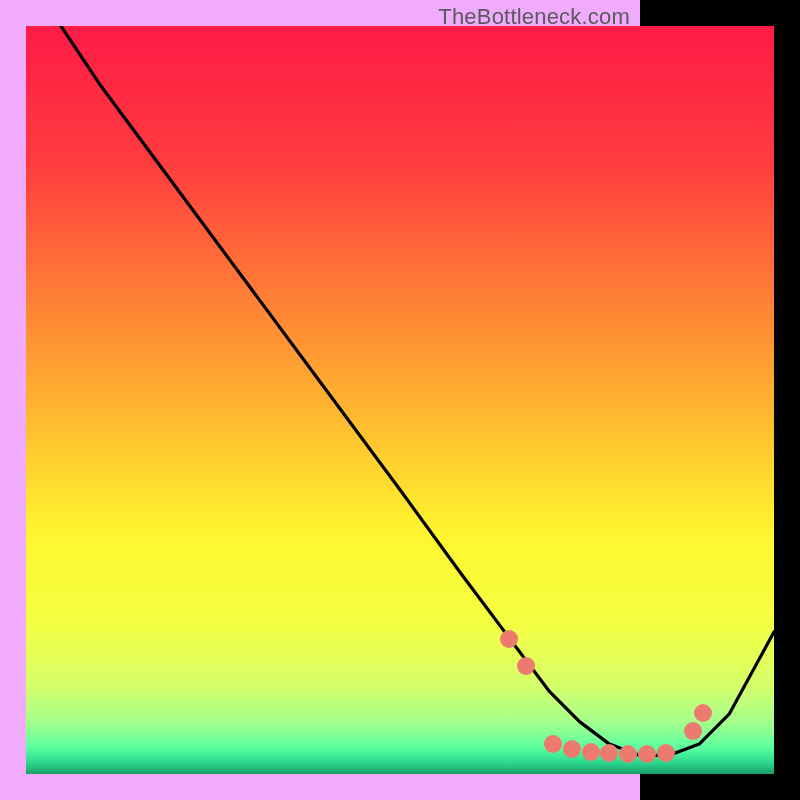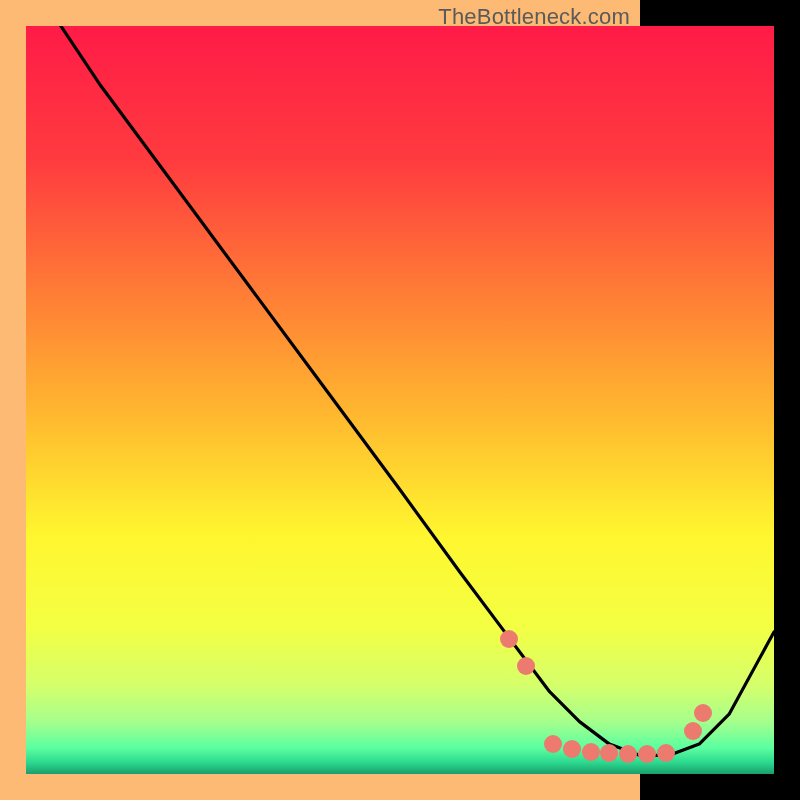--- a/index.html
+++ b/index.html
@@ -9,21 +9,21 @@
     height: 800px;
     background: #000;
     overflow: hidden;
   }
   .frame {
     position: absolute;
     left: 0;
     top: 0;
     width: 640px;
     height: 800px;
-    background: #fdba74;
+    background: #f0abfc;
   }
   .plot-area {
     position: absolute;
     left: 26px;
     top: 26px;
     width: 748px;
     height: 748px;
     overflow: hidden;
   }
   .gradient {

